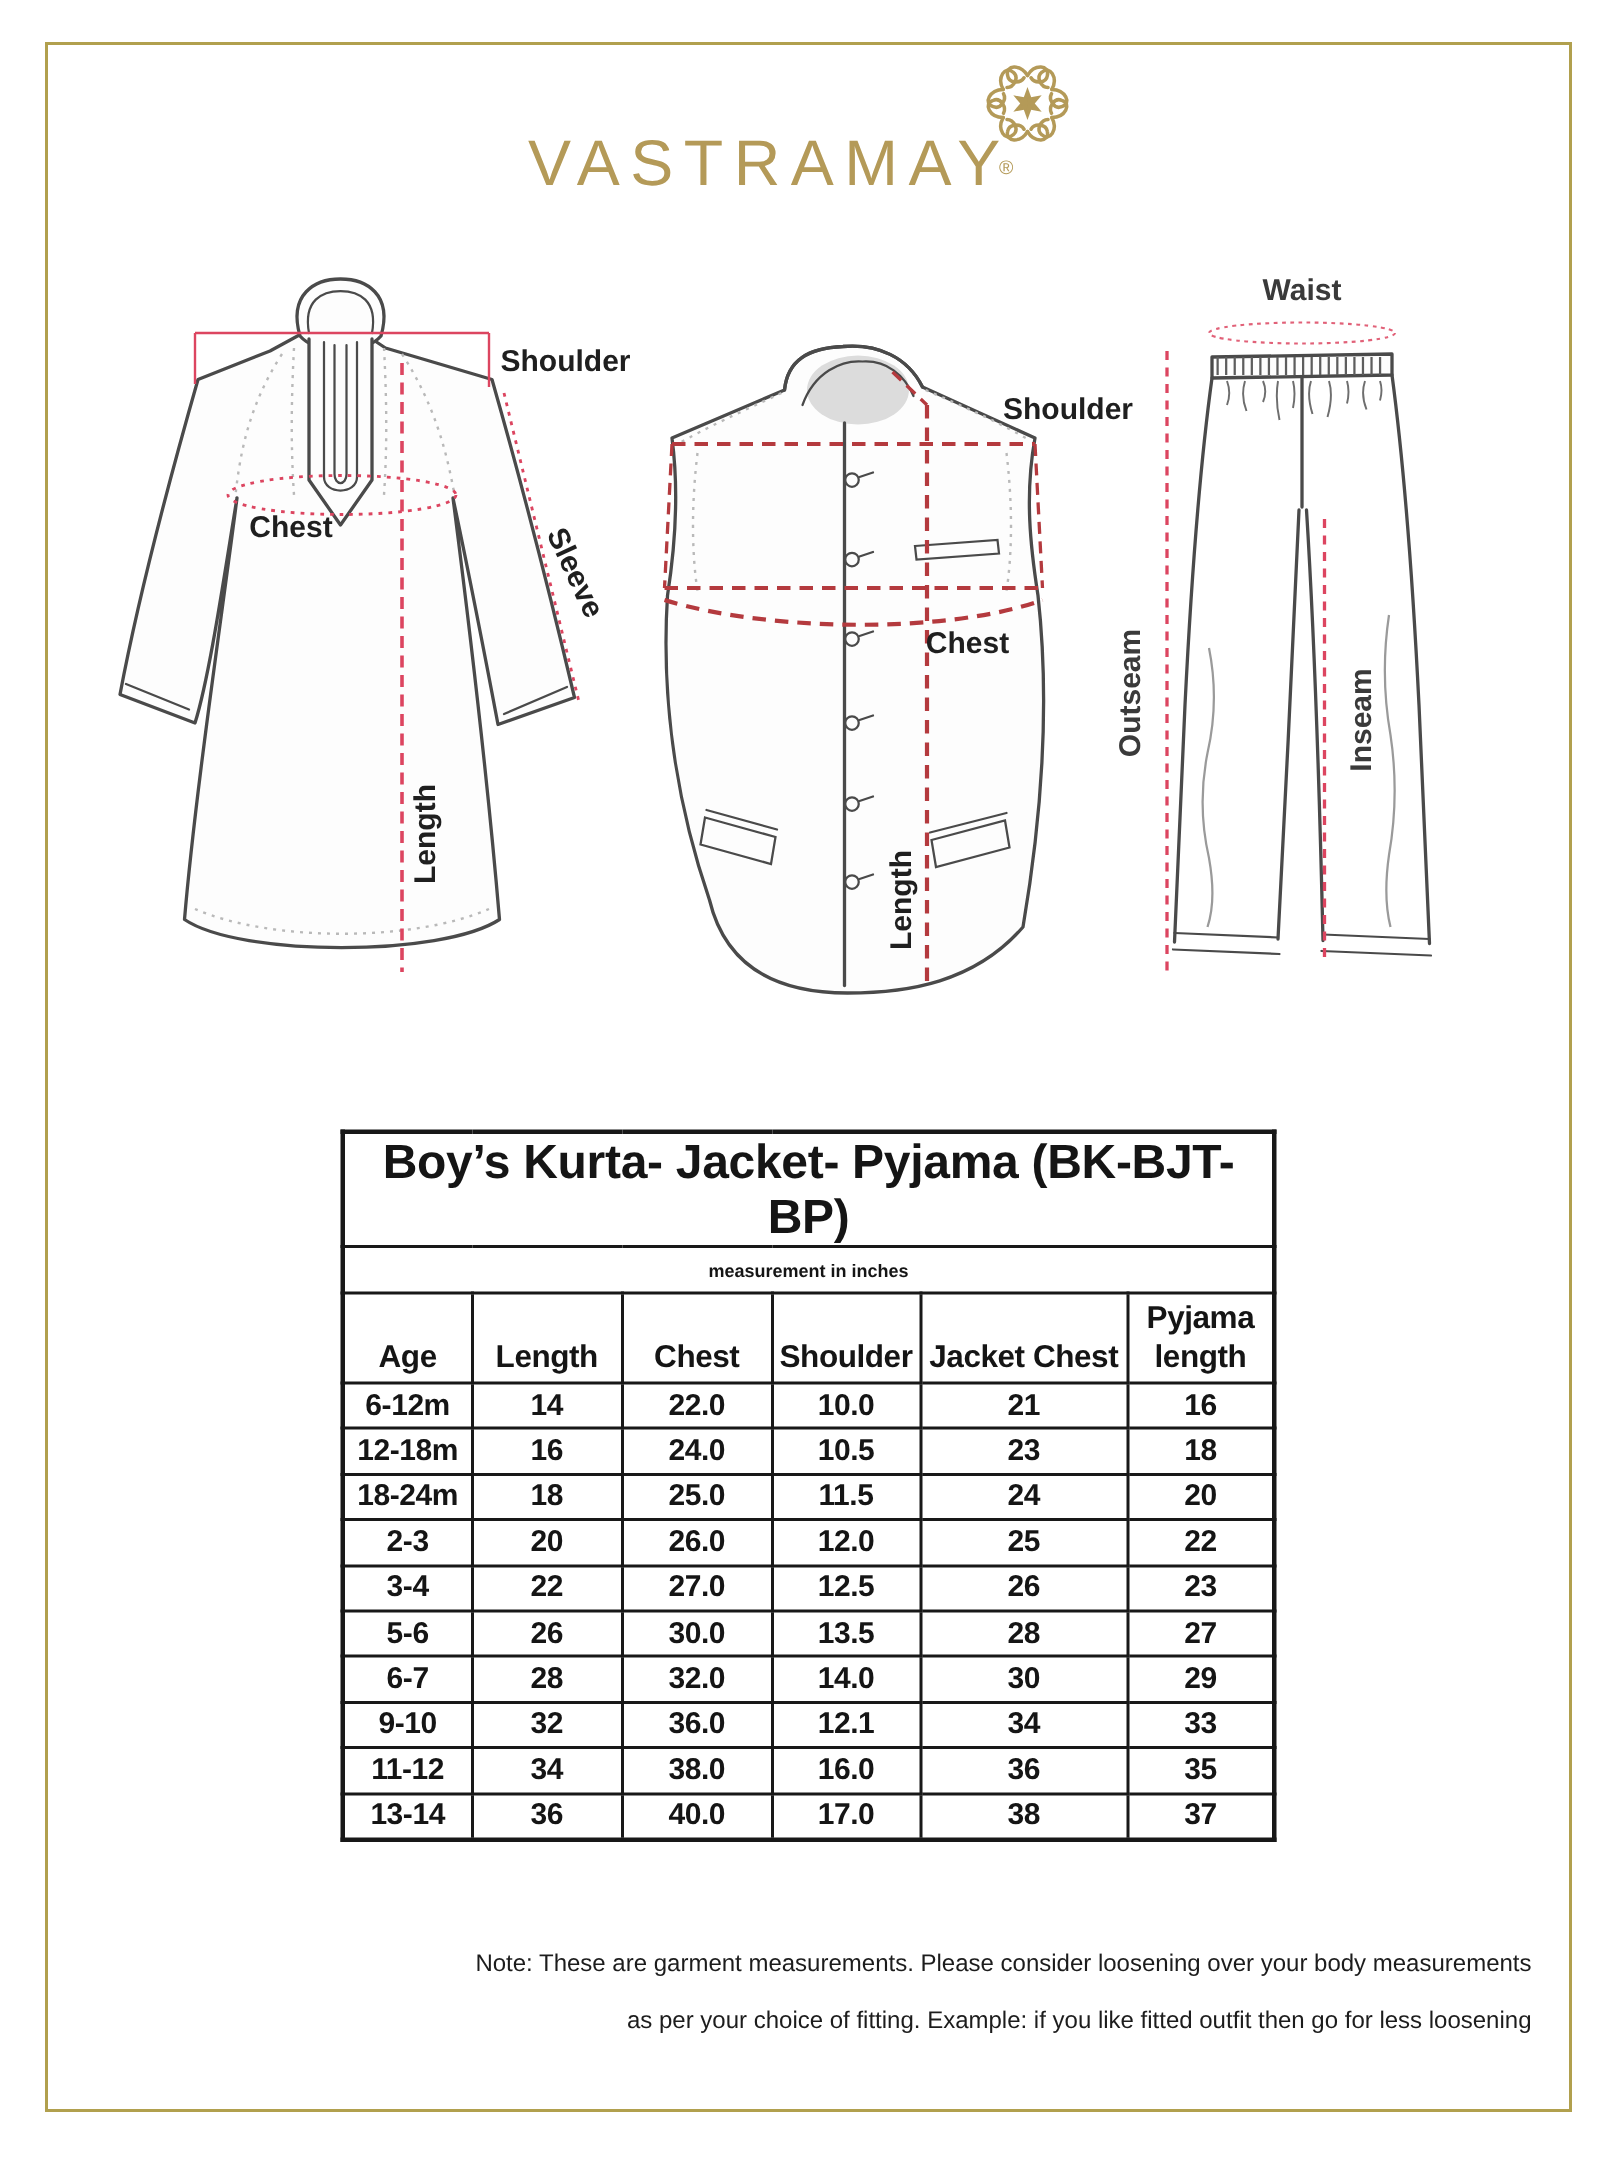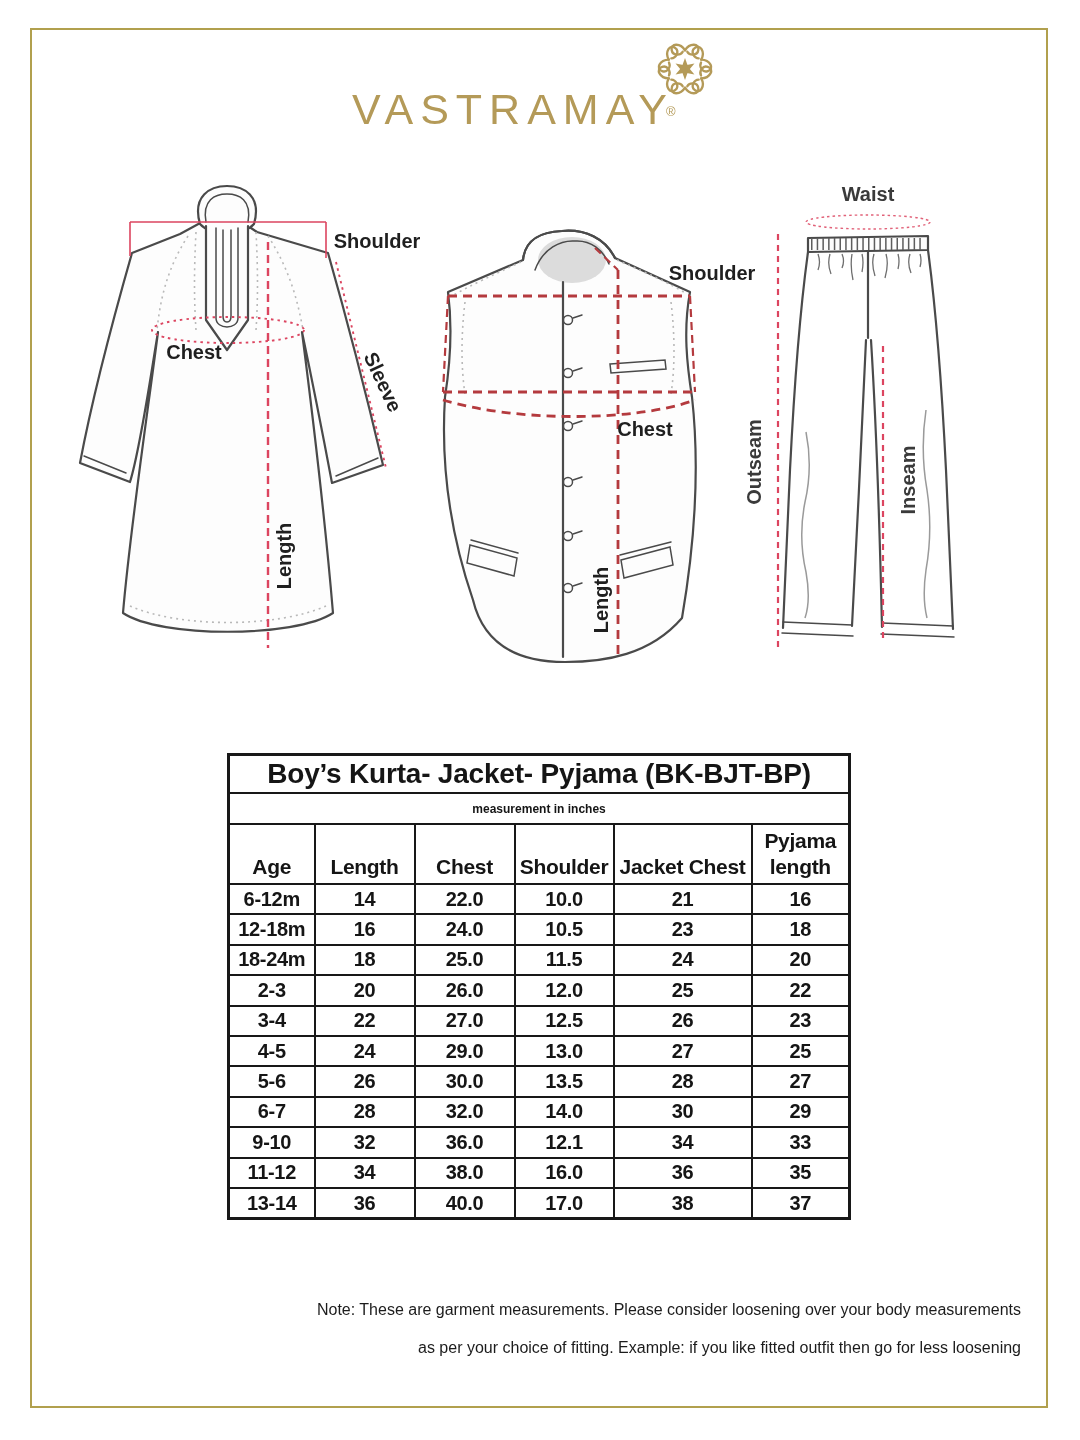--- a/index.html
+++ b/index.html
@@ -55,21 +55,21 @@
 
   
   .sizes { position:absolute; left:227px; top:753px; }
   table.sizegrid {
     border-collapse:collapse; table-layout:fixed; width:621px;
     color:var(--table-ink); border:3px solid #181818;
   }
   .sizegrid td, .sizegrid th {
     border:2px solid #181818; text-align:center; font-weight:700; padding:0;
   }
-  tr.t-title td { height:36px; font-size:28px; letter-spacing:-0.2px;margin-left:48px; }
+  tr.t-title td { height:36px; font-size:32px; letter-spacing:-0.2px;margin-left:48px; }
   tr.t-sub   td { height:29px; font-size:12px; }
   tr.t-head  th {
     height:55px; font-size:21px; vertical-align:bottom; padding-bottom:3px;
     white-space:pre-line; line-height:1.25; letter-spacing:-0.3px;
   }
   .sizegrid tbody td { height:28.4px; font-size:20px; letter-spacing:-0.3px; }
 
   
   .note {
     position:absolute; left:55px; top:1291px; width:966px; text-align:right;
@@ -266,28 +266,20 @@
           </tr>
           <tr>
             <td>3-4</td>
             <td>22</td>
             <td>27.0</td>
             <td>12.5</td>
             <td>26</td>
             <td>23</td>
           </tr>
           <tr>
-            <td>4-5</td>
-            <td>24</td>
-            <td>29.0</td>
-            <td>13.0</td>
-            <td>27</td>
-            <td>25</td>
-          </tr>
-          <tr>
             <td>5-6</td>
             <td>26</td>
             <td>30.0</td>
             <td>13.5</td>
             <td>28</td>
             <td>27</td>
           </tr>
           <tr>
             <td>6-7</td>
             <td>28</td>

